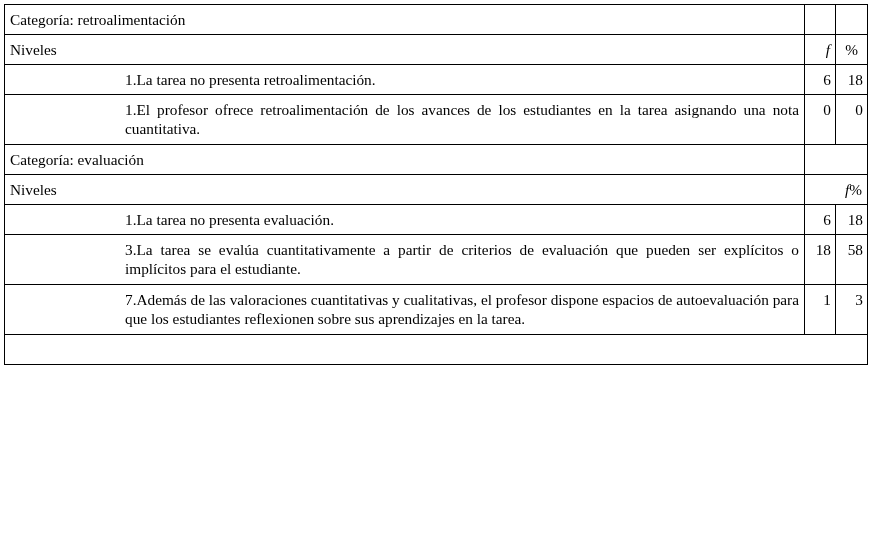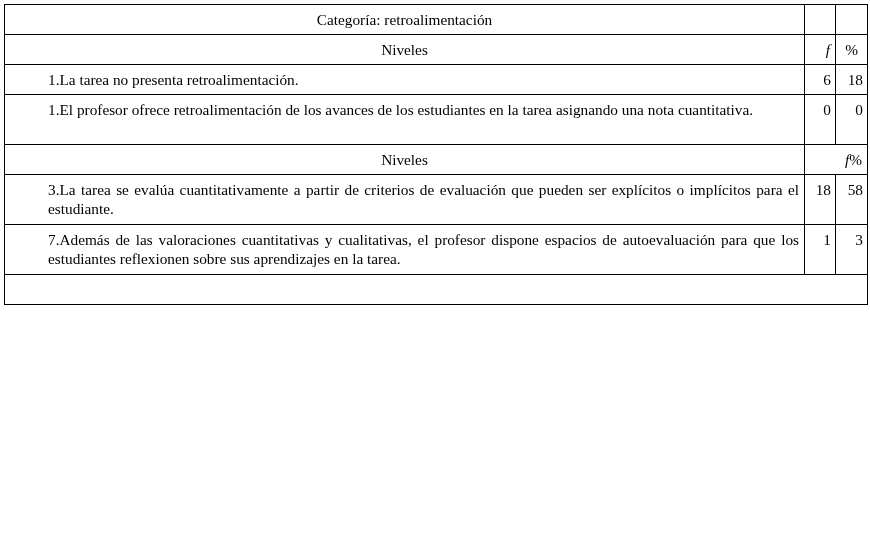--- a/index.html
+++ b/index.html
@@ -1,21 +1,21 @@
 <!DOCTYPE html>
 <html><head>
 <meta charset="utf-8">
 <style>
   html, body { margin:0; padding:0; background:#ffffff; }
   body { width:870px; height:551px; overflow:hidden; position:relative;
          font-family:"Liberation Serif","DejaVu Serif",serif; font-size:15.3px; color:#000; }
   table { position:absolute; left:4px; top:4px; border-collapse:collapse; table-layout:fixed; width:863px; }
-  td { border:1px solid #000; padding:0 5px; vertical-align:top; line-height:19px;text-align:center; }
+  td { border:1px solid #000; padding:0 5px; vertical-align:top; line-height:19px; }
   td.text { text-align:justify; text-align-last:left; }
-  td.indent { padding-left:43px; }
+  td.indent { padding-left:120px; }
   td.num { text-align:right; padding:0 4px; }
   td.hdr-f { text-align:right; font-style:italic; padding-right:5px; }
   td.hdr-p { text-align:center; padding:0; }
   tr.single td { height:30px; padding-top:5px; box-sizing:border-box; }
   tr.double td { height:50px; padding-top:5px; box-sizing:border-box; }
 </style>
 </head>
 <body>
 
 <table>
@@ -41,22 +41,31 @@
       <td class="num">6</td>
       <td class="num">18</td>
     </tr>
     <tr class="double">
       <td class="text indent">1.El profesor ofrece retroalimentación de los avances de los estudiantes en la tarea asignando una nota cuantitativa.</td>
       <td class="num">0</td>
       <td class="num">0</td>
     </tr>
 
     <tr class="single">
+      <td>Categoría: evaluación</td>
+      <td colspan="2"></td>
+    </tr>
+    <tr class="single">
       <td>Niveles</td>
       <td colspan="2" class="hdr-f"><span>f</span><span style="font-style:normal">%</span></td>
+    </tr>
+    <tr class="single">
+      <td class="text indent">1.La tarea no presenta evaluación.</td>
+      <td class="num">6</td>
+      <td class="num">18</td>
     </tr>
     <tr class="double">
       <td class="text indent">3.La tarea se evalúa cuantitativamente a partir de criterios de evaluación que pueden ser explícitos o implícitos para el estudiante.</td>
       <td class="num">18</td>
       <td class="num">58</td>
     </tr>
     <tr class="double">
       <td class="text indent">7.Además de las valoraciones cuantitativas y cualitativas, el profesor dispone espacios de autoevaluación para que los estudiantes reflexionen sobre sus aprendizajes en la tarea.</td>
       <td class="num">1</td>
       <td class="num">3</td>

